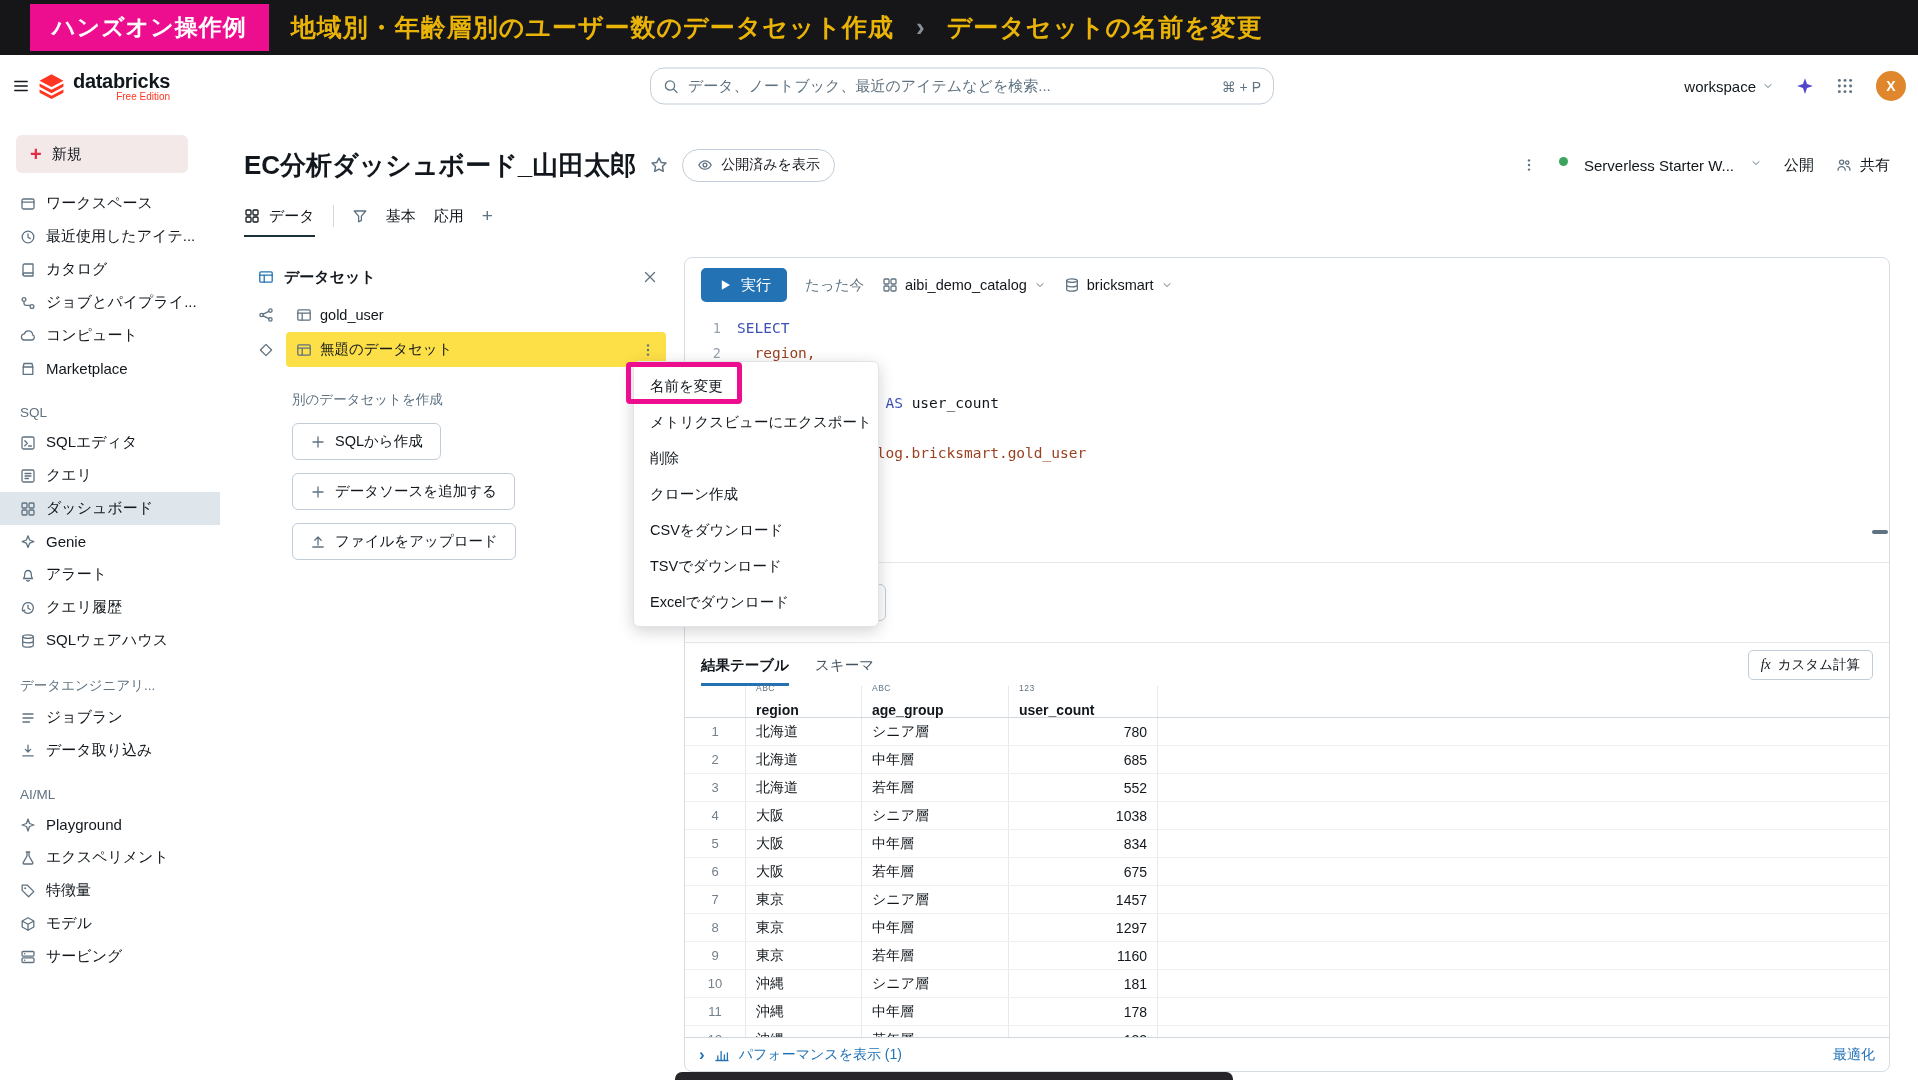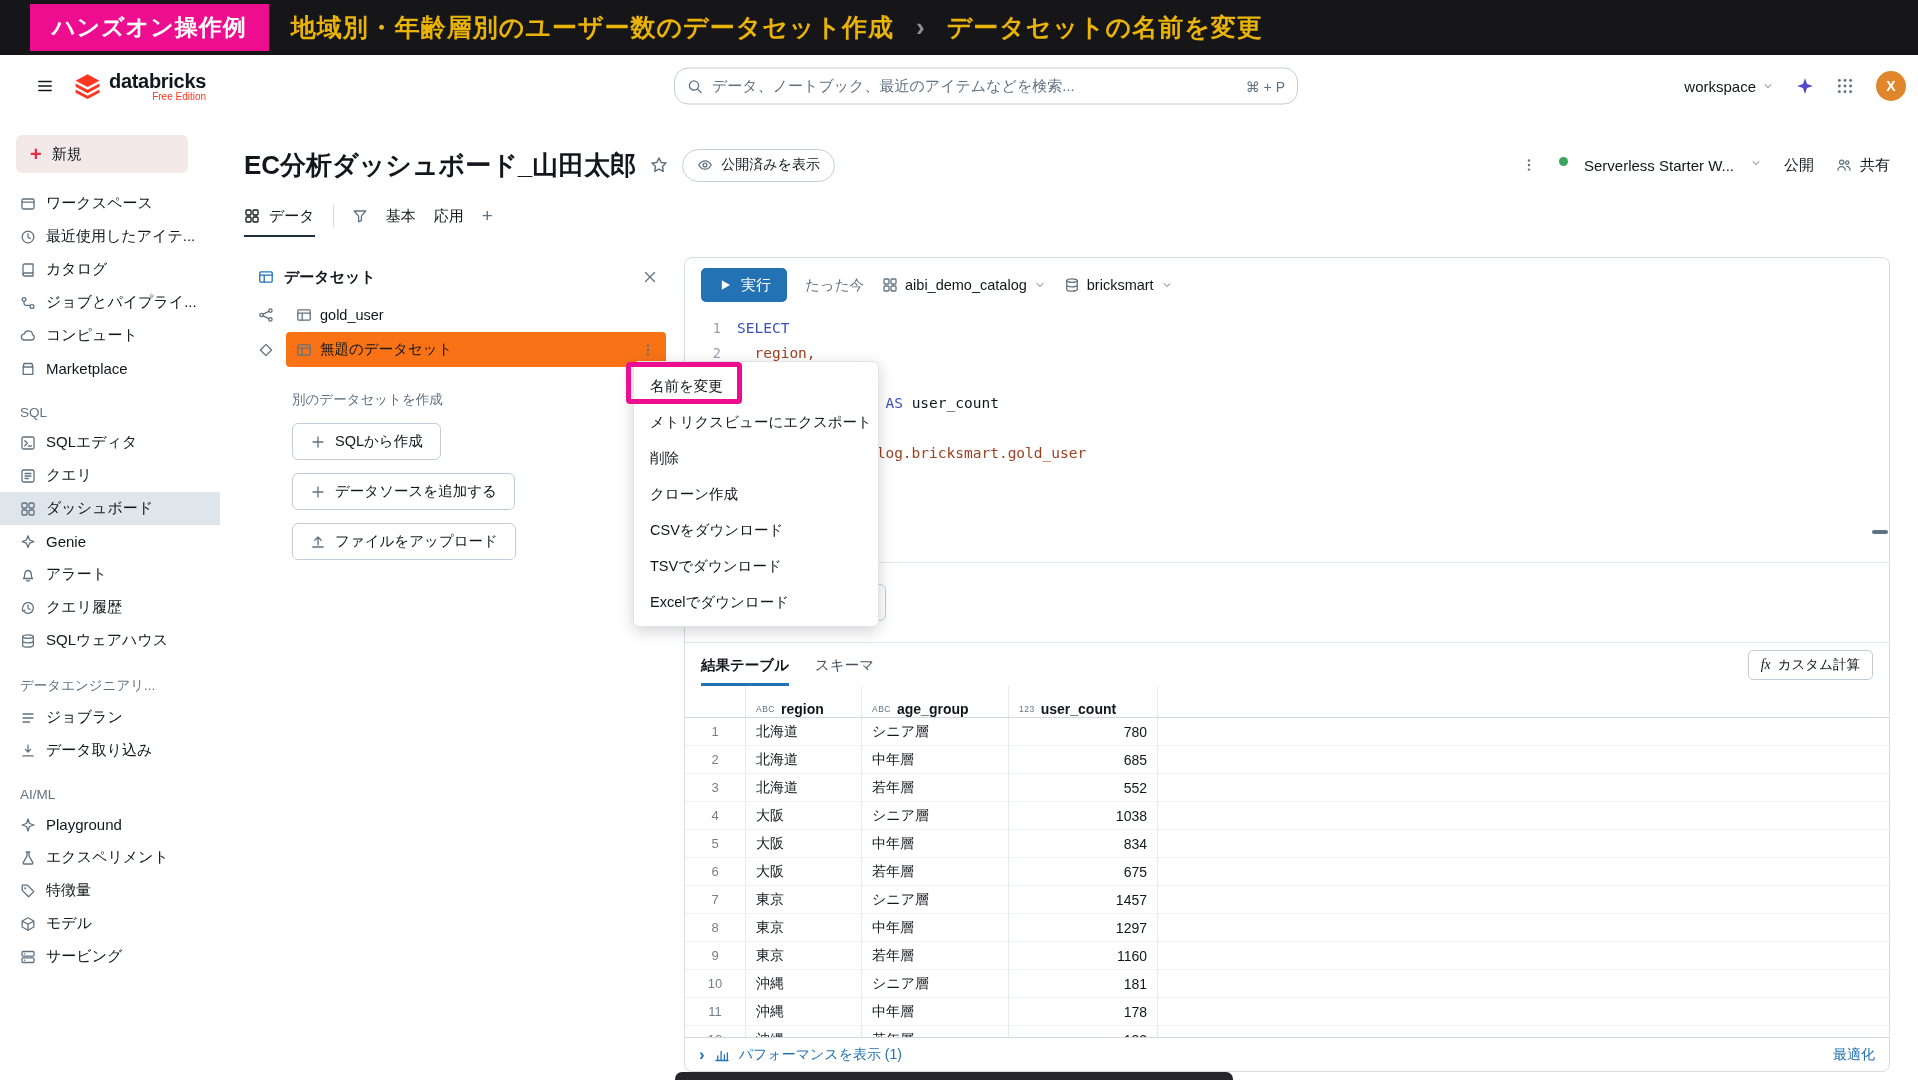--- a/index.html
+++ b/index.html
@@ -7,21 +7,21 @@
     font-family:"Liberation Sans","DejaVu Sans",sans-serif; }
   body { position:relative; }
 
   
   .banner { height:55px; background:#161618; display:flex; align-items:center; padding-left:30px; gap:22px; }
   .banner-tag { background:#ED0E8F; color:#fff; font-weight:bold; font-size:23px; padding:8px 22px; letter-spacing:1px; }
   .banner-title,.banner-subtitle { color:#eab308; font-weight:bold; font-size:25px; letter-spacing:1px; }
   .banner-sep { color:#8a8f98; font-size:26px; font-weight:bold; }
 
   
-  .topbar { height:62px; position:relative; display:flex; align-items:center; padding:0 12px; gap:20px;margin-left:24px; }
+  .topbar { height:62px; position:relative; display:flex; align-items:center; padding:0 12px; gap:8px; }
   .icon { display:inline-flex; align-items:center; justify-content:center; }
   .icon svg { width:16px; height:16px; fill:none; stroke:#5F7281; stroke-width:1.3; stroke-linecap:round; stroke-linejoin:round; }
   .icon.dark svg { stroke:#11171C; }
   .icon.blue svg { stroke:#2272B4; }
   .icon.sm svg { width:12px; height:12px; }
   .icon.lg svg { width:18px; height:18px; }
   .logo { display:flex; align-items:center; gap:8px; cursor:pointer; }
   .logo-mark { width:27px; height:27px; }
   .logo-text { display:flex; flex-direction:column; align-items:flex-end; }
   .logo-word { font-size:20px; font-weight:bold; letter-spacing:-0.3px; color:#11171C; }
@@ -71,21 +71,21 @@
   .content-row { display:flex; margin-top:16px; gap:12px; height:815px; }
 
   
   .dataset-panel { width:428px; flex-shrink:0; }
   .panel-header { height:40px; display:flex; align-items:center; gap:10px; padding:0 14px; }
   .panel-title { font-weight:bold; font-size:15px; flex:1; }
   .ds-row { display:flex; align-items:center; height:35px; padding-left:14px; }
   .ds-gutter { width:28px; flex-shrink:0; display:flex; }
   .ds-main { flex:1; display:flex; align-items:center; gap:8px; height:100%; border-radius:4px; padding:0 10px; font-size:14.5px;
     margin-right:6px; cursor:pointer; min-width:0; }
-  .ds-main.selected { background:#f97316; }
+  .ds-main.selected { background:#fde047; }
   .ds-name { white-space:nowrap; overflow:hidden; text-overflow:ellipsis; }
   .ds-kebab { margin-left:auto; cursor:pointer; }
   .create-section { margin:24px 0 0 48px; }
   .create-label { color:#5F7281; font-size:13.5px; margin-bottom:14px; }
   .create-btn { display:flex; align-items:center; gap:9px; height:37px; border:1px solid #C0CDD8; border-radius:6px; background:#fff;
     padding:0 17px; font-size:14.5px; margin-bottom:13px; cursor:pointer; font-family:inherit; color:#11171C; white-space:nowrap; }
 
   
   .editor-card { flex:1; border:1px solid #D5DCE2; border-radius:8px; background:#fff; display:flex; flex-direction:column;
     overflow:hidden; min-width:0; }
@@ -106,21 +106,21 @@
 
   .results-tabs { height:44px; border-top:1px solid #E3E8EC; display:flex; align-items:flex-end; gap:26px; padding:0 16px; flex-shrink:0; }
   .rtab { font-size:14.5px; padding-bottom:11px; position:relative; cursor:pointer; color:#44535F; }
   .rtab.active { color:#11171C; font-weight:bold; }
   .rtab.active::after { content:""; position:absolute; left:0; right:0; bottom:0; height:3px; background:#2272B4; }
   .custom-calc { margin-left:auto; margin-bottom:6px; height:30px; border:1px solid #C0CDD8; border-radius:5px; background:#fff;
     display:flex; align-items:center; gap:7px; padding:0 12px; font-size:13.5px; cursor:pointer; font-family:inherit; color:#11171C;margin-top:48px; }
   .fx { font-style:italic; font-family:"Liberation Serif","DejaVu Serif",serif; font-size:14px; }
 
   .table-header { height:32px; display:flex; border-bottom:1px solid #D1D9E0; flex-shrink:0; }
-  .th { display:flex; align-items:flex-end; gap:6px; font-size:14px; font-weight:bold; padding:0 10px; border-right:1px solid #E6EAEE; }
+  .th { display:flex; align-items:flex-start; gap:6px; font-size:14px; font-weight:bold; padding:0 10px; border-right:1px solid #E6EAEE;flex-direction:column; }
   .type-ic { font-size:8.5px; color:#5F7281; letter-spacing:0.5px; font-weight:normal; transform:translateY(-3px); }
   .c0 { width:61px; justify-content:center; }
   .c1 { width:116px; } .c2 { width:147px; } .c3 { width:149px; }
   .fill { flex:1; border-right:none !important; }
   .table-body { flex:1; overflow:hidden; }
   .tr { height:28px; display:flex; border-bottom:1px solid #EEF1F4; font-size:14px; }
   .td { display:flex; align-items:center; padding:0 10px; border-right:1px solid #E6EAEE; white-space:nowrap; }
   .td.rownum { color:#737F8B; font-size:13px; }
   .td.count { justify-content:flex-end; }
 

